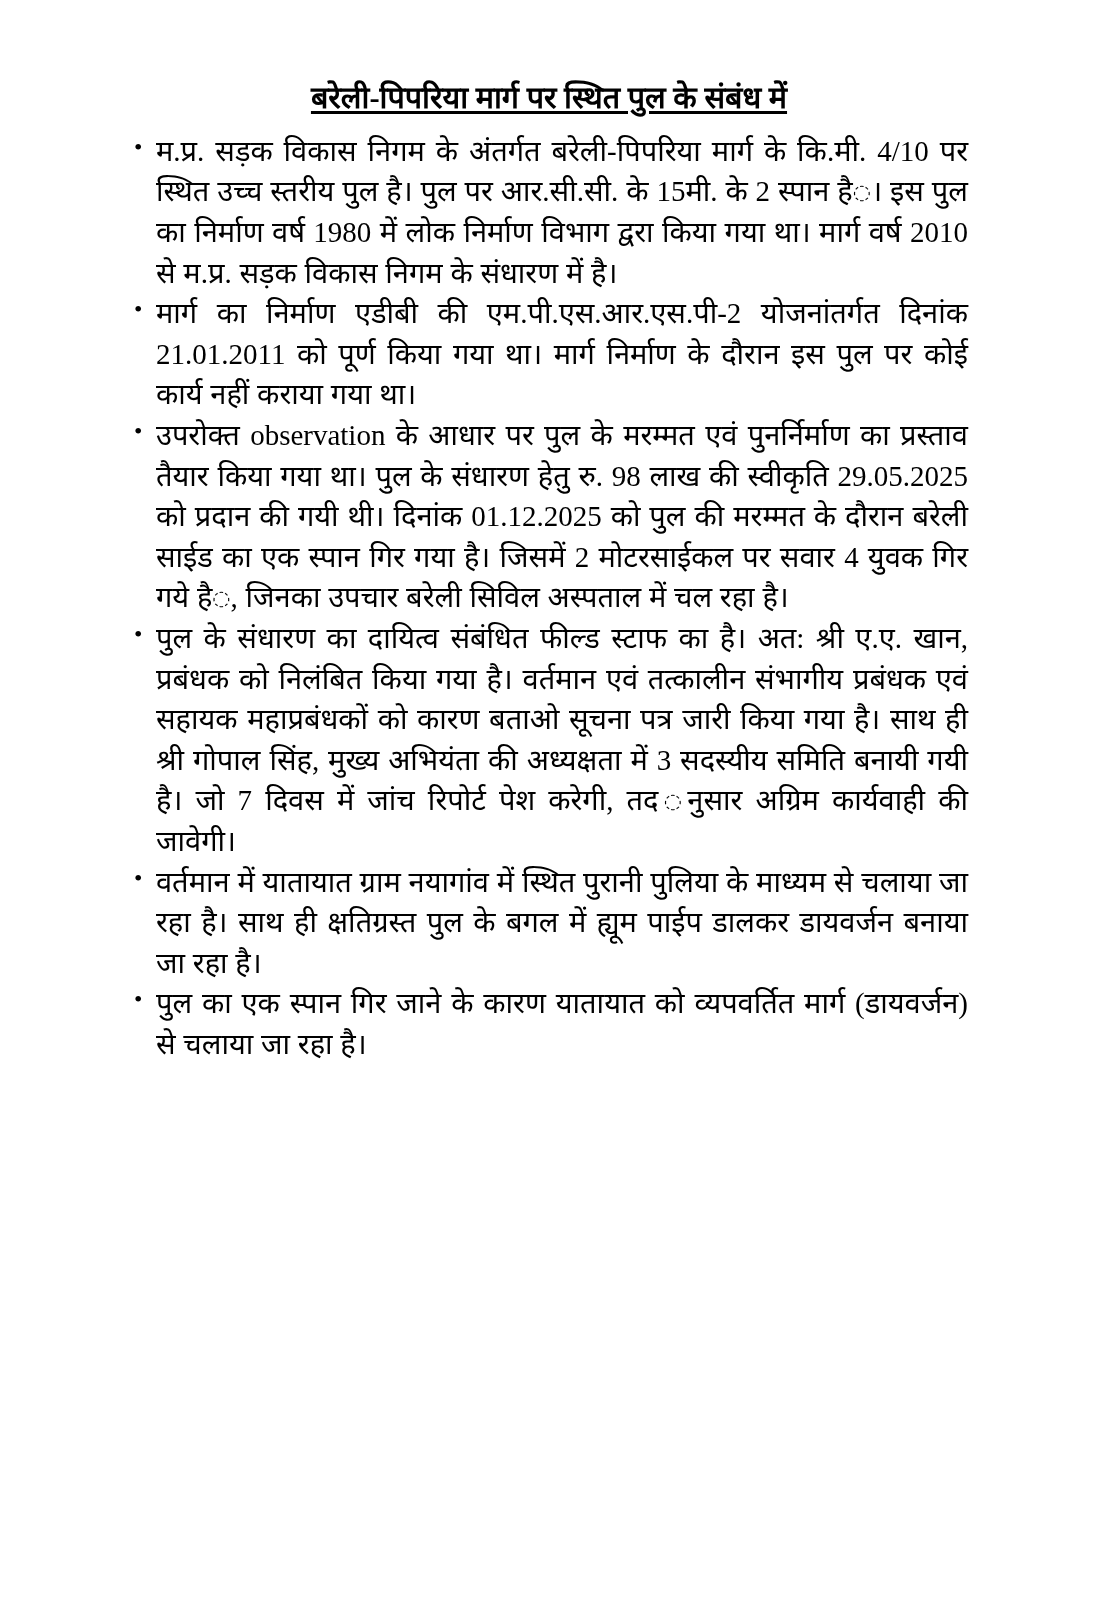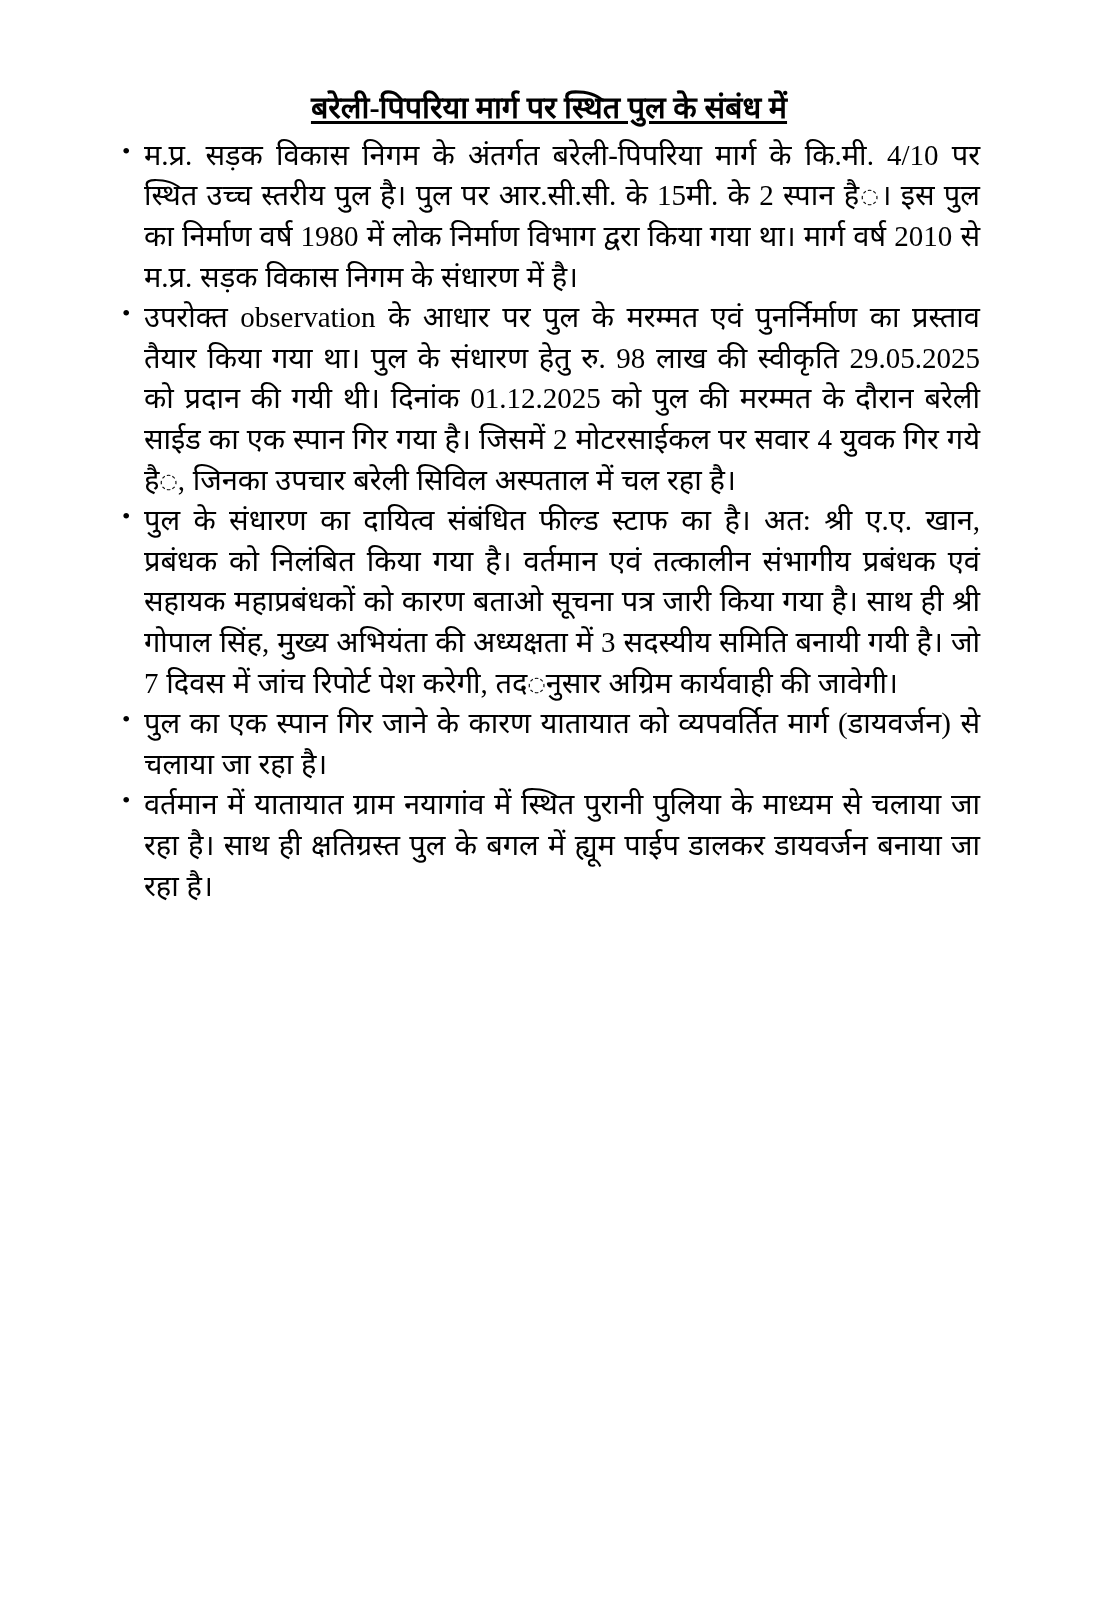--- a/index.html
+++ b/index.html
@@ -15,21 +15,21 @@
     background: #ffffff;
     margin: 0 auto;
     overflow: hidden;
     font-family: "Liberation Serif", "DejaVu Serif", serif;
     color: #000000;
     -webkit-font-smoothing: antialiased;
   }
   .doc-body {
     position: absolute;
     left: 118px;
-    top: 88px;
+    top: 78px;
     width: 862px;
   }
   .doc-title {
     text-align: center;
     font-weight: bold;
     font-size: 30.5px;
     line-height: 1.34;
     letter-spacing: 0px;
     margin: 0 0 6px 0;
   }
@@ -41,21 +41,21 @@
   }
   .doc-title .tline-1 { }
   .doc-title .tline-2 { }
   .title-row {
     display: block;
     text-align: center;
   }
 
   ul.bullets {
     list-style: none;
-    margin: 0;
+    margin: 12px;
     padding: 0;
   }
   ul.bullets > li {
     position: relative;
     padding-left: 26px;
     margin: 0 0 0 0;
     font-size: 29px;
     line-height: 1.40;
     text-align: justify;
     text-justify: inter-word;
@@ -89,28 +89,31 @@
 
     <h1 class="doc-title">
       <span class="title-row"><span class="tline tline-1">बरेली-पिपरिया मार्ग पर स्थित पुल के संबंध में</span></span>
     </h1>
 
     <ul class="bullets">
       <li>
         <span>म.प्र. सड़क विकास निगम के अंतर्गत बरेली-पिपरिया मार्ग के कि.मी. 4/10 पर स्थित उच्च स्तरीय पुल है। पुल पर आर.सी.सी. के 15मी. के 2 स्पान है<span class="dotted">◌</span>। इस पुल का निर्माण वर्ष 1980 में लोक निर्माण विभाग द्वरा किया गया था। मार्ग वर्ष 2010 से म.प्र. सड़क विकास निगम के संधारण में है।</span>
       </li>
       <li>
+        <span>मार्ग का निर्माण एडीबी की एम.पी.एस.आर.एस.पी-2 योजनांतर्गत दिनांक 21.01.2011 को पूर्ण किया गया था। मार्ग निर्माण के दौरान इस पुल पर कोई कार्य नहीं कराया गया था।</span>
+      </li>
+      <li>
         <span>उपरोक्त <span class="latin">observation</span> के आधार पर पुल के मरम्मत एवं पुनर्निर्माण का प्रस्ताव तैयार किया गया था। पुल के संधारण हेतु रु. 98 लाख की स्वीकृति 29.05.2025  को प्रदान की गयी थी। दिनांक 01.12.2025 को पुल की मरम्मत के दौरान बरेली साईड का एक स्पान गिर गया है। जिसमें 2 मोटरसाईकल पर सवार 4 युवक गिर गये है<span class="dotted">◌</span>, जिनका उपचार बरेली सिविल अस्पताल में चल रहा है।</span>
       </li>
       <li>
         <span>पुल के संधारण का दायित्व संबंधित फील्ड स्टाफ का है। अत: श्री ए.ए. खान, प्रबंधक को निलंबित किया गया है। वर्तमान एवं तत्कालीन संभागीय प्रबंधक एवं सहायक महाप्रबंधकों को कारण बताओ सूचना पत्र जारी किया गया है। साथ ही श्री गोपाल सिंह, मुख्य अभियंता की अध्यक्षता में 3 सदस्यीय समिति बनायी गयी है। जो 7 दिवस में जांच रिपोर्ट पेश करेगी, तद<span class="dotted">◌</span>नुसार अग्रिम कार्यवाही की जावेगी।</span>
       </li>
       <li>
-        <span>पुल का एक स्पान गिर जाने के कारण यातायात को व्यपवर्तित मार्ग (डायवर्जन) से चलाया जा रहा है।</span>
+        <span>वर्तमान में यातायात ग्राम नयागांव में स्थित पुरानी पुलिया के माध्यम से चलाया जा रहा है। साथ ही क्षतिग्रस्त पुल के बगल में ह्यूम पाईप डालकर डायवर्जन बनाया जा रहा है।</span>
       </li>
       <li>
-        <span>वर्तमान में यातायात ग्राम नयागांव में स्थित पुरानी पुलिया के माध्यम से चलाया जा रहा है। साथ ही क्षतिग्रस्त पुल के बगल में ह्यूम पाईप डालकर डायवर्जन बनाया जा रहा है।</span>
+        <span>पुल का एक स्पान गिर जाने के कारण यातायात को व्यपवर्तित मार्ग (डायवर्जन) से चलाया जा रहा है।</span>
       </li>
     </ul>
 
   </div>
 
 </div>
 
 </body></html>

